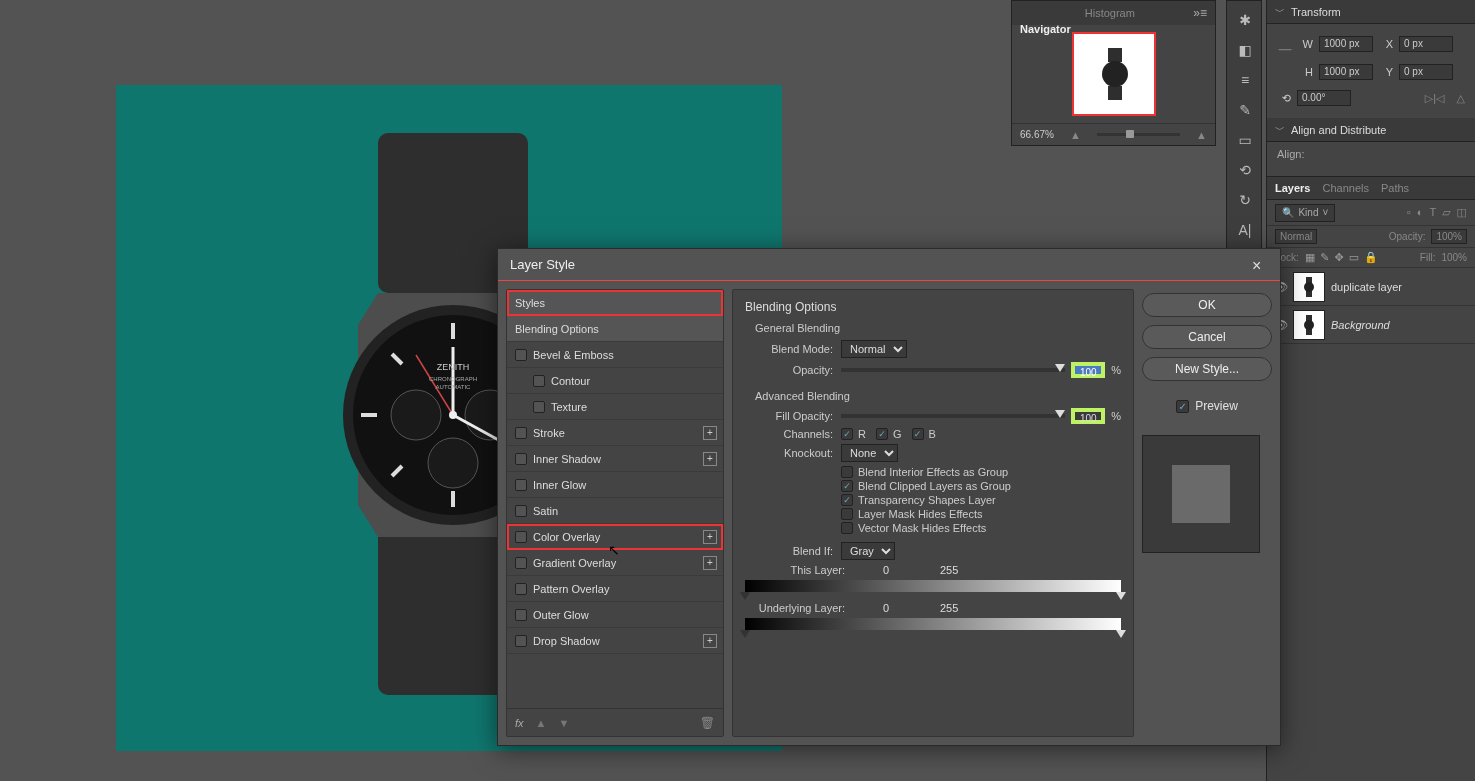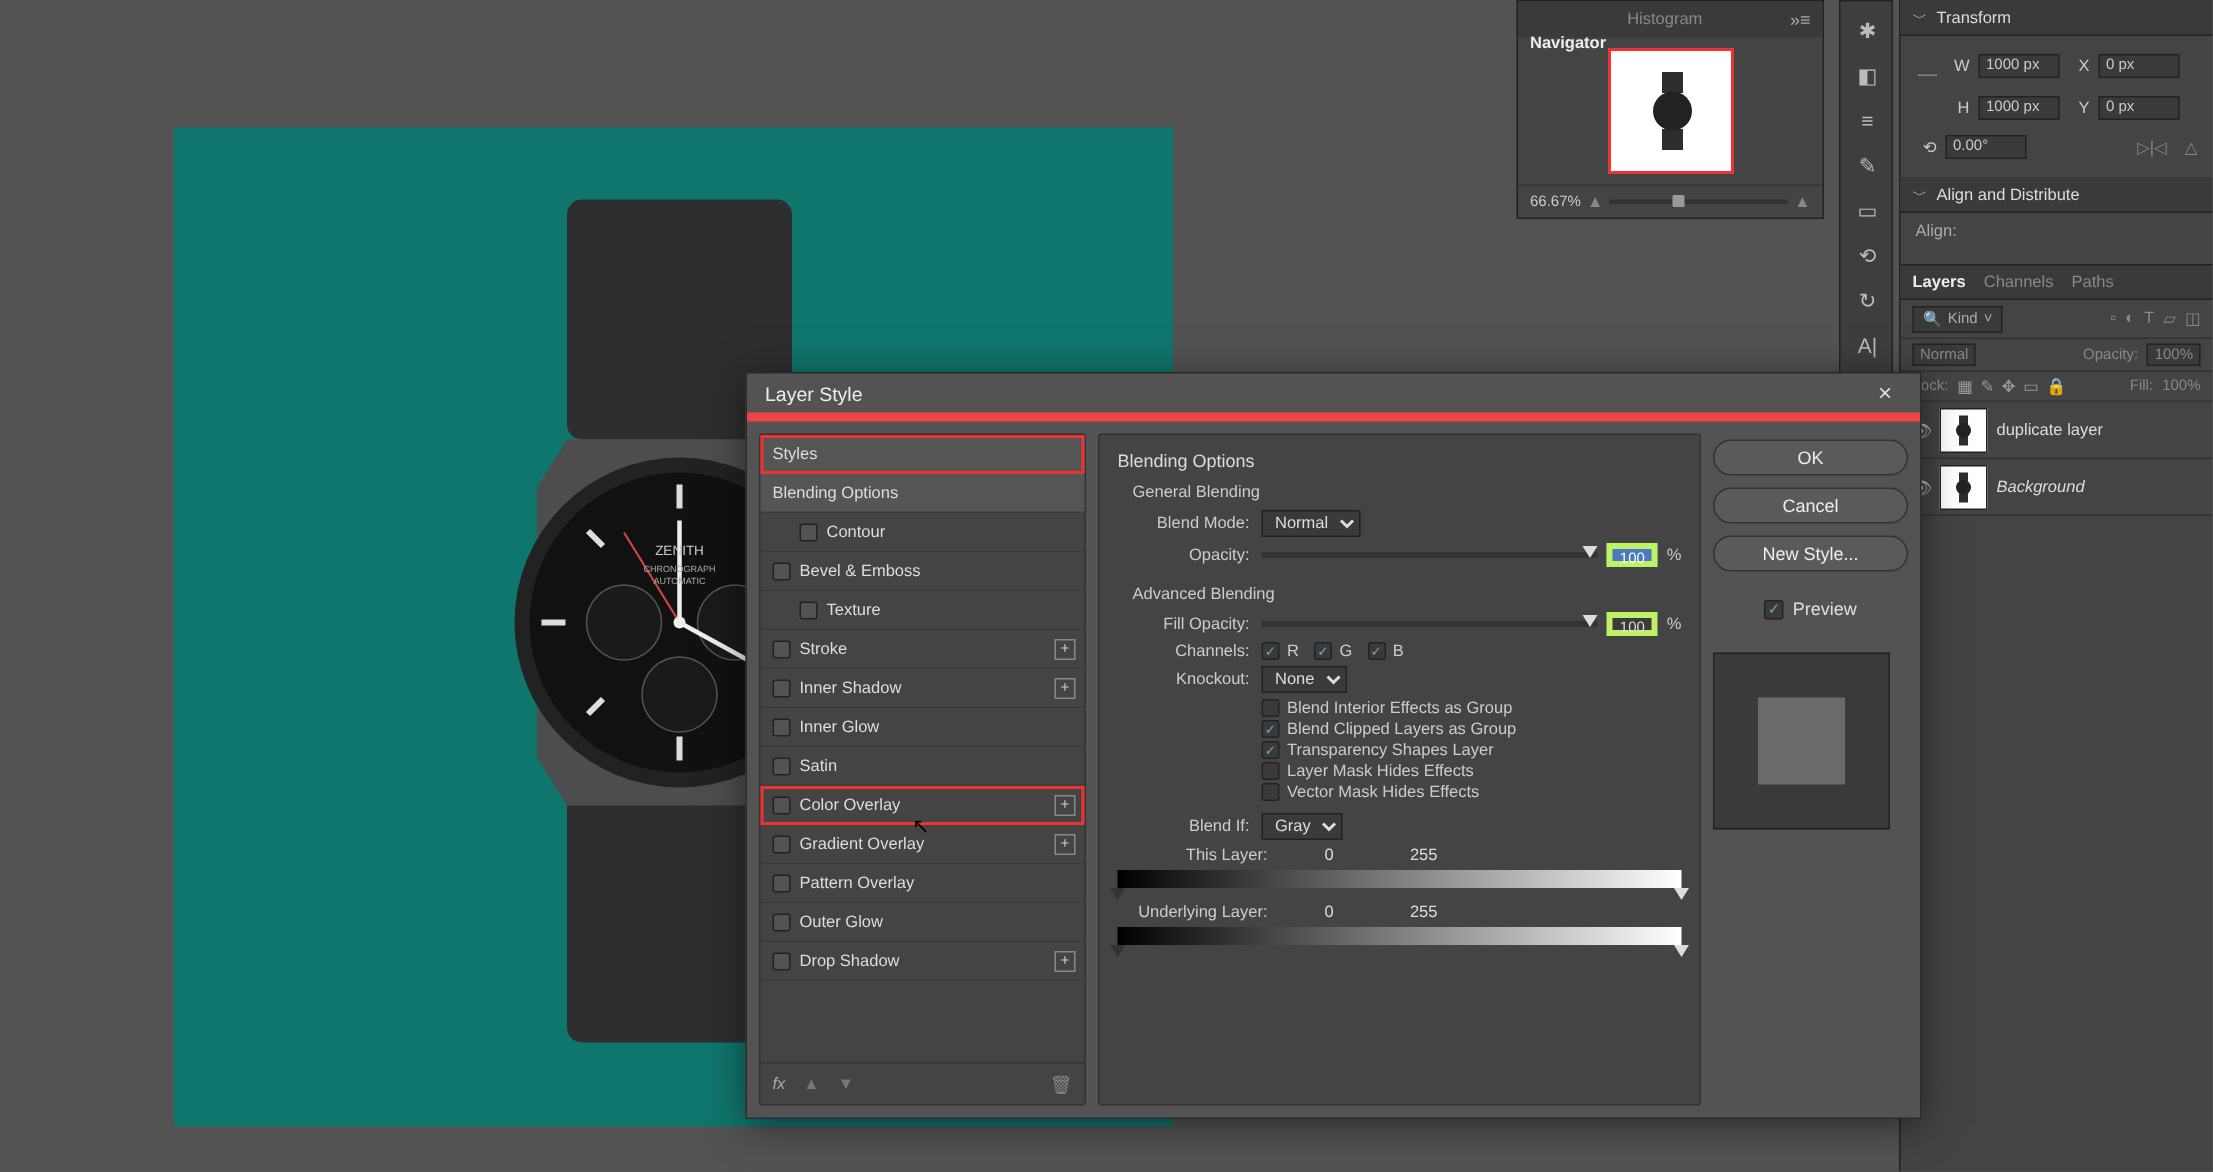--- a/index.html
+++ b/index.html
@@ -4,21 +4,21 @@
 <style>
 * { box-sizing: border-box; margin: 0; padding: 0; font-family: -apple-system, "Segoe UI", Tahoma, sans-serif; }
 body { background: #535353; width: 1475px; height: 781px; overflow: hidden; position: relative; font-size: 11px; color: #e0e0e0; }
 
 
 .canvas { position: absolute; left: 116px; top: 85px; width: 666px; height: 666px; background: #0f766e; }
 .watch-svg { width: 100%; height: 100%; }
 
 
 .dialog { position: absolute; left: 497px; top: 248px; width: 784px; height: 498px; background: #535353; border: 1px solid #2a2a2a; box-shadow: 0 4px 24px rgba(0,0,0,.5); }
-.dialog-titlebar { height: 32px; display: flex; align-items: center; padding: 0 12px; border-bottom: 6px solid #ef4444; }
+.dialog-titlebar { height: 32px; display: flex; align-items: center; padding: 0 12px; border-bottom: 1px solid #ef4444; }
 .dialog-title { flex: 1; font-size: 13px; color: #eee; }
 .dialog-close { width: 16px; height: 16px; font-size: 16px; color: #ddd; cursor: pointer; }
 .dialog-body { display: flex; height: 464px; padding: 8px; gap: 8px; }
 
 .style-list { width: 218px; background: #444; border: 1px solid #333; display: flex; flex-direction: column; border-radius: 2px; }
 .style-item { height: 26px; display: flex; align-items: center; padding: 0 8px; border-bottom: 1px solid #3a3a3a; font-size: 11px; color: #ddd; position: relative; }
 .style-item.header { background: #555; }
 .style-item.highlighted-red { outline: 2px solid #e33; outline-offset: -2px; }
 .style-item .cb { width: 12px; height: 12px; border: 1px solid #222; background: #535353; margin-right: 6px; border-radius: 2px; }
 .style-item .plus { position: absolute; right: 6px; width: 14px; height: 14px; border: 1px solid #888; display: flex; align-items: center; justify-content: center; font-size: 10px; color: #ccc; }
@@ -65,21 +65,21 @@
 .cursor { position: absolute; left: 608px; top: 542px; pointer-events: none; font-size: 14px; color: #000; }
 
 
 .nav-panel { position: absolute; left: 1011px; top: 0; width: 205px; height: 146px; background: #444; border: 1px solid #222; }
 .nav-tabs { height: 24px; display: flex; align-items: center; background: #3a3a3a; padding: 0 8px; gap: 14px; }
 .nav-tabs .tab { font-size: 11px; color: #888; }
 .nav-tabs .tab.active { color: #eee; font-weight: 600; margin-top: 32px; }
 .nav-tabs .menu { margin-left: auto; font-size: 12px; color: #aaa; }
 .nav-thumb-wrap { height: 98px; display: flex; align-items: center; justify-content: center; }
 .nav-thumb { width: 84px; height: 84px; border: 2px solid #e33; background: #fff; display: flex; align-items: center; justify-content: center; }
-.nav-footer { height: 22px; display: flex; align-items: center; padding: 0 8px; gap: 4px; font-size: 10px; color: #ccc; border-top: 1px solid #333; }
+.nav-footer { height: 22px; display: flex; align-items: center; padding: 0 8px; gap: 16px; font-size: 10px; color: #ccc; border-top: 1px solid #333; }
 .nav-footer .zoom-slider { flex: 1; height: 3px; background: #333; position: relative; }
 .nav-footer .zoom-slider .thumb { position: absolute; left: 35%; top: -3px; width: 8px; height: 8px; background: #999; border-radius: 1px; }
 .nav-footer .mtn { color: #888; font-size: 11px; }
 
 .tool-col { position: absolute; left: 1226px; top: 0; width: 36px; background: #3e3e3e; border: 1px solid #222; padding: 4px 0; }
 .tool-col .tool { width: 36px; height: 30px; display: flex; align-items: center; justify-content: center; color: #bbb; font-size: 14px; }
 
 
 .right-panel { position: absolute; left: 1266px; top: 0; width: 209px; height: 781px; background: #444; border-left: 1px solid #222; }
 .rp-section-hdr { height: 24px; display: flex; align-items: center; padding: 0 8px; font-size: 11px; color: #ddd; background: #3a3a3a; border-bottom: 1px solid #222; gap: 6px; }
@@ -285,27 +285,27 @@
     <span class="dialog-close">×</span>
   </div>
   <div class="dialog-body">
     <div class="style-list">
       <div class="style-item header highlighted-red">
           <span>Styles</span>
         </div>
       <div class="style-item header">
           <span>Blending Options</span>
         </div>
+      <div class="style-item">
+          <span class="cb"></span>
+          <span>Bevel &amp; Emboss</span>
+        </div>
       <div class="style-item indented">
           <span class="cb"></span>
           <span>Contour</span>
-        </div>
-      <div class="style-item">
-          <span class="cb"></span>
-          <span>Bevel &amp; Emboss</span>
         </div>
       <div class="style-item indented">
           <span class="cb"></span>
           <span>Texture</span>
         </div>
       <div class="style-item">
           <span class="cb"></span>
           <span>Stroke</span>
           <span class="plus">+</span>
         </div>

